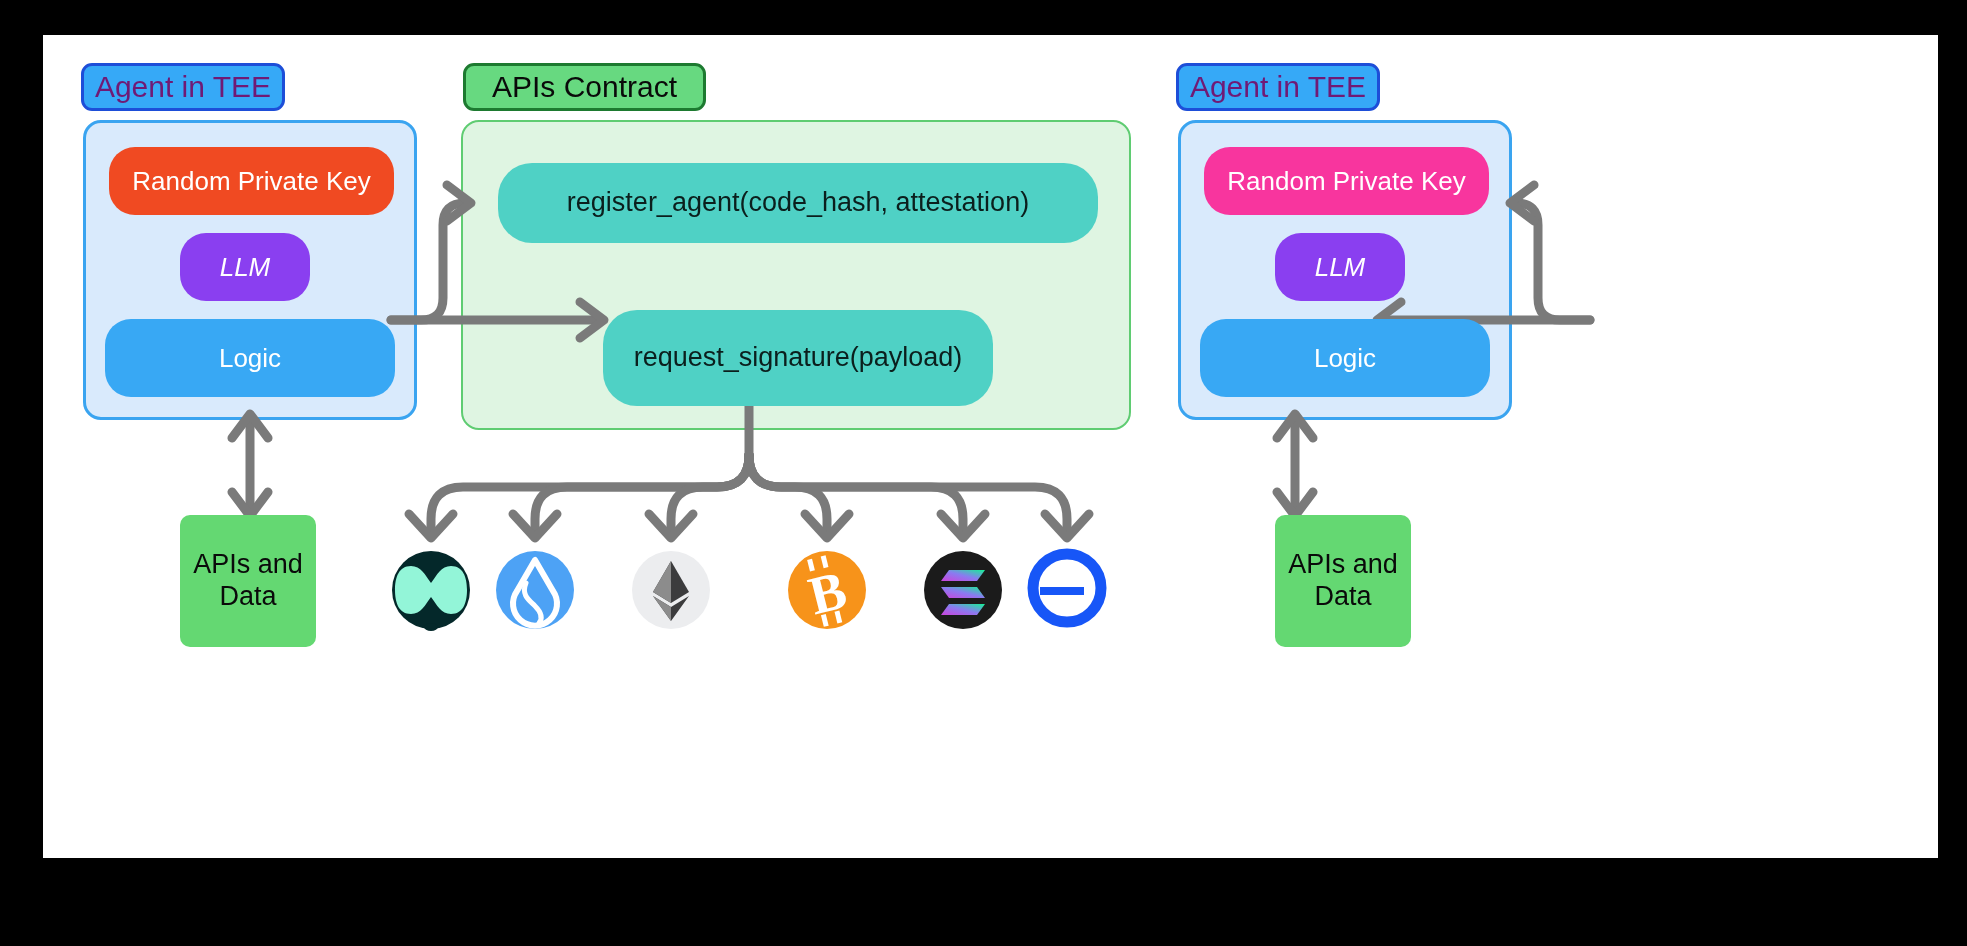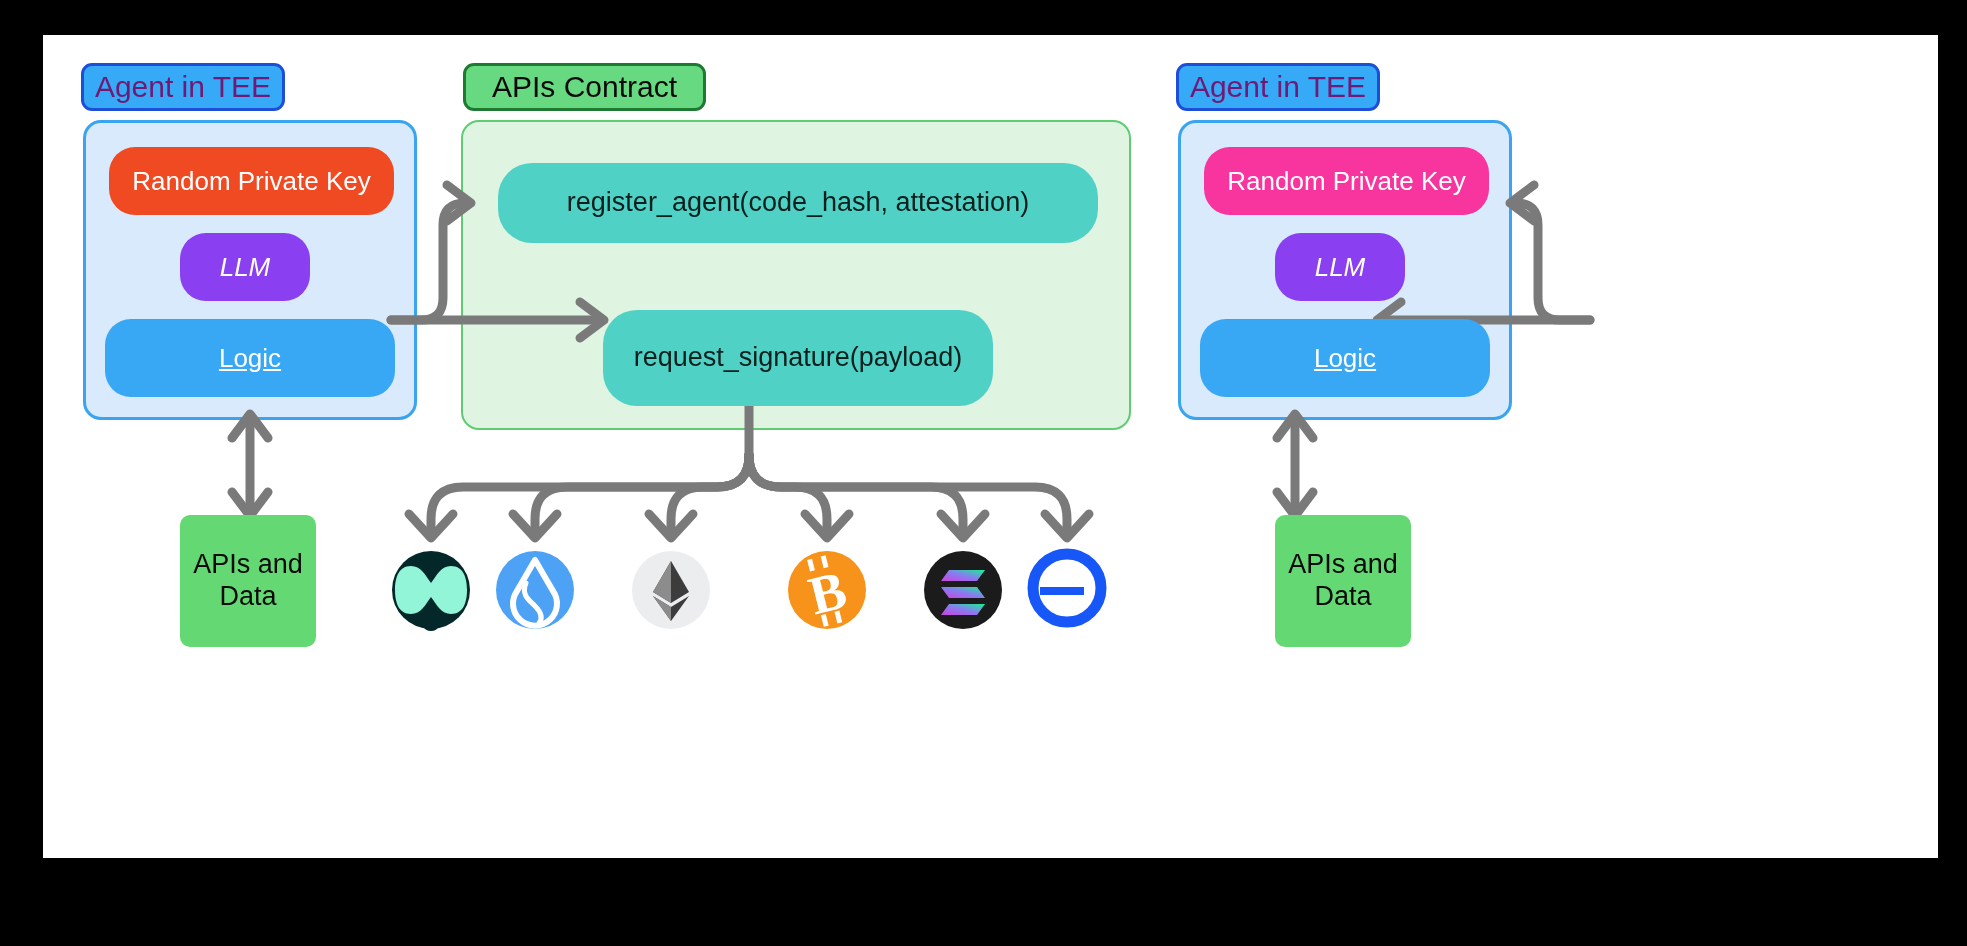--- a/index.html
+++ b/index.html
@@ -61,21 +61,21 @@
   .blk {
     position: absolute;
     display: flex; align-items: center; justify-content: center;
     text-align: center;
     line-height: 1.18;
     z-index: 4;
   }
   .blk-key    { background: #f04a22; color:#fff; border-radius: 26px; font-size: 26px; }
   .blk-key-b  { background: #f8359e; color:#fff; border-radius: 26px; font-size: 26px; }
   .blk-llm    { background: #8a3ff0; color:#fff; border-radius: 26px; font-size: 26px; font-style: italic; }
-  .blk-logic  { background: #38a8f4; color:#fff; border-radius: 26px; font-size: 26px; text-decoration: underline; }
+  .blk-logic  { background: #38a8f4; color:#fff; border-radius: 26px; font-size: 26px; }
   .blk-fn     { background: #4fd1c5; color:#0b1f1d; border-radius: 34px; font-size: 27px; }
   .blk-api    { background: #64d872; color:#0a0a0a; border-radius: 10px; font-size: 27px;
                 flex-direction: column; }
 
   
   .ovl { position: absolute; left:0; top:0; width:100%; height:100%;
          pointer-events:none; }
   #arrows { z-index: 3; }
   #logos  { z-index: 5; }
 </style>

